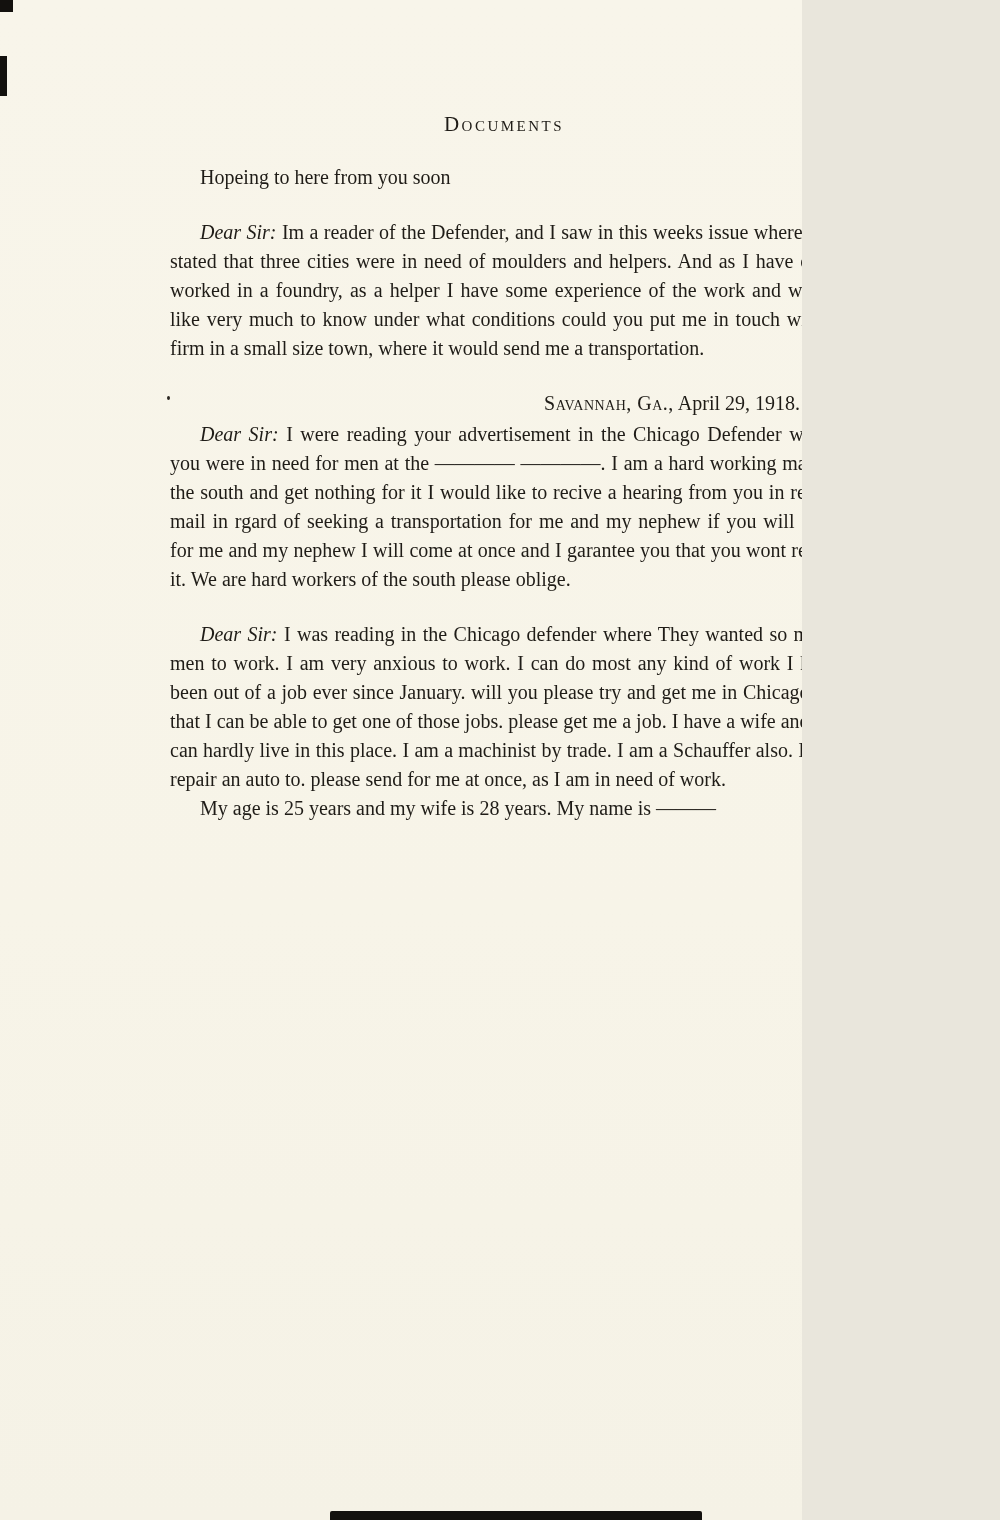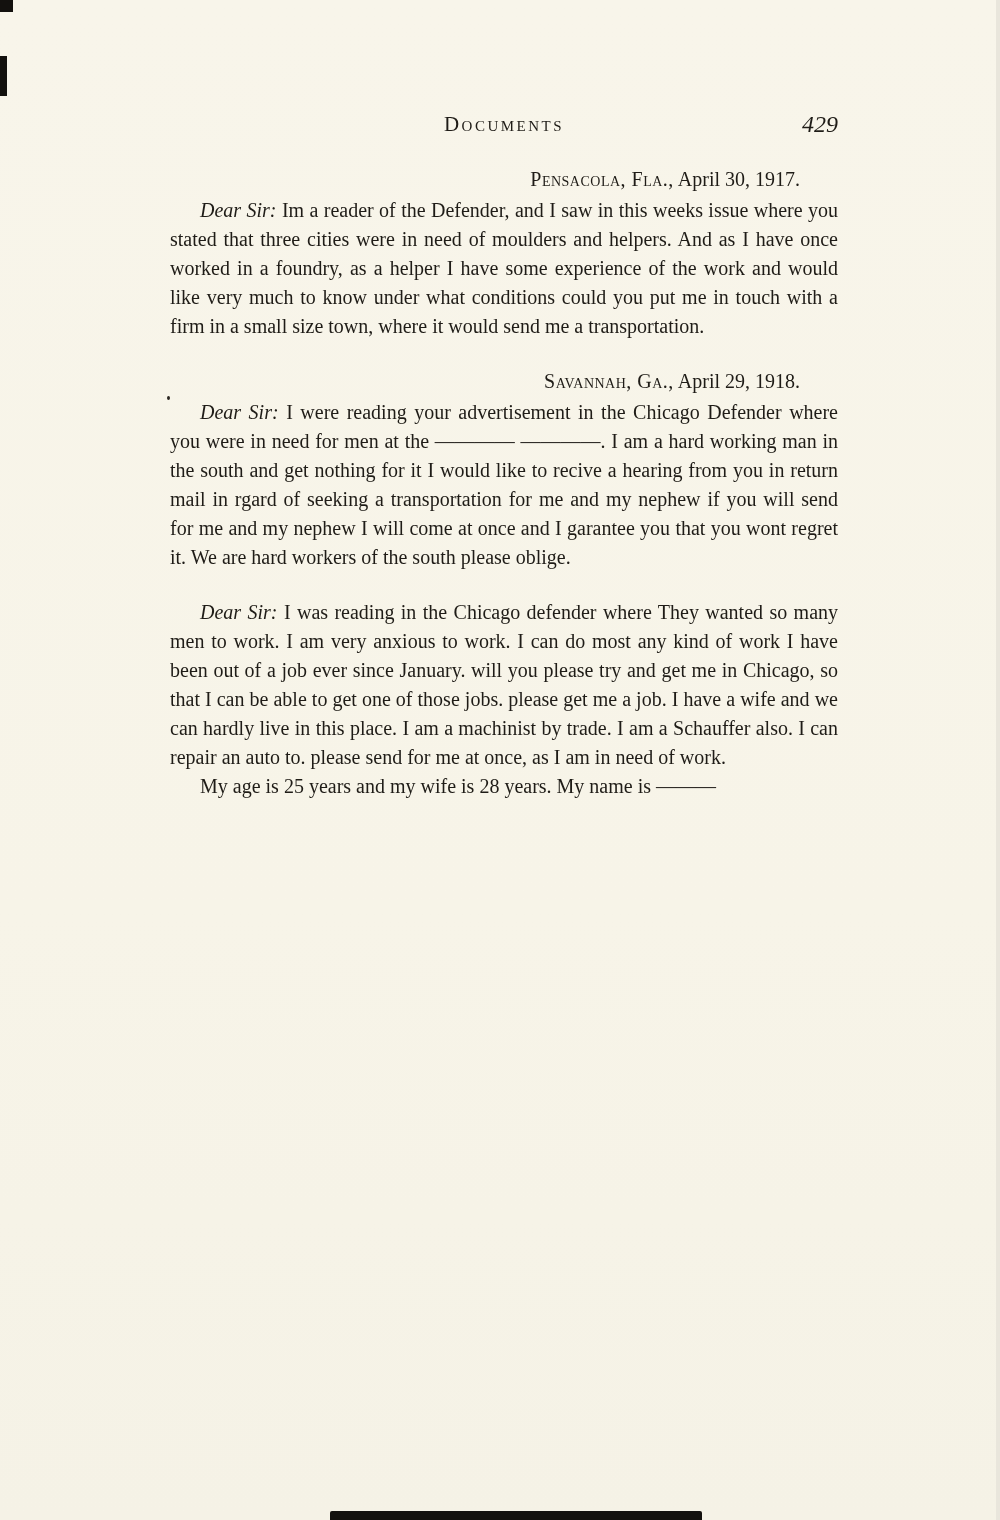--- a/index.html
+++ b/index.html
@@ -4,21 +4,21 @@
 <style>
   * { margin: 0; padding: 0; box-sizing: border-box; }
 
   html, body {
     width: 1000px;
     background: #e9e6dc;
   }
 
   .page {
     position: relative;
-    width: 996px;
+    width: 802px;
     height: 1520px;
     background: linear-gradient(180deg, #f8f5ea 0%, #f7f4e8 60%, #f5f2e6 100%);
     font-family: "Liberation Serif", "DejaVu Serif", serif;
     color: #1f1c17;
     overflow: hidden;
   }
 
   
   .artifact { position: absolute; background: #13110e; }
   .artifact-top-left   { left: 0; top: 0;    width: 13px; height: 12px; }
@@ -93,26 +93,23 @@
   <div class="artifact artifact-bottom"></div>
   <div class="ink-spot"></div>
 
   <div class="text-block">
 
     <header class="page-header">
       <span class="header-title">Documents</span>
       <span class="page-number">429</span>
     </header>
 
+    <p class="para indent">Hopeing to here from you soon</p>
 
     <section class="letter">
-      <p class="dateline">
-        <span class="sc">Pensacola, Fla.,</span>
-        <span>April 30, 1917.</span>
-      </p>
       <p class="para indent">
         <em class="salutation">Dear Sir:</em>
         <span>Im a reader of the Defender, and I saw in this weeks issue where you stated that three cities were in need of moulders and helpers.  And as I have once worked in a foundry, as a helper I have some experience of the work and would like very much to know under what conditions could you put me in touch with a firm in a small size town, where it would send me a transportation.</span>
       </p>
     </section>
 
     <section class="letter">
       <p class="dateline">
         <span class="sc">Savannah, Ga.,</span>
         <span>April 29, 1918.</span>

